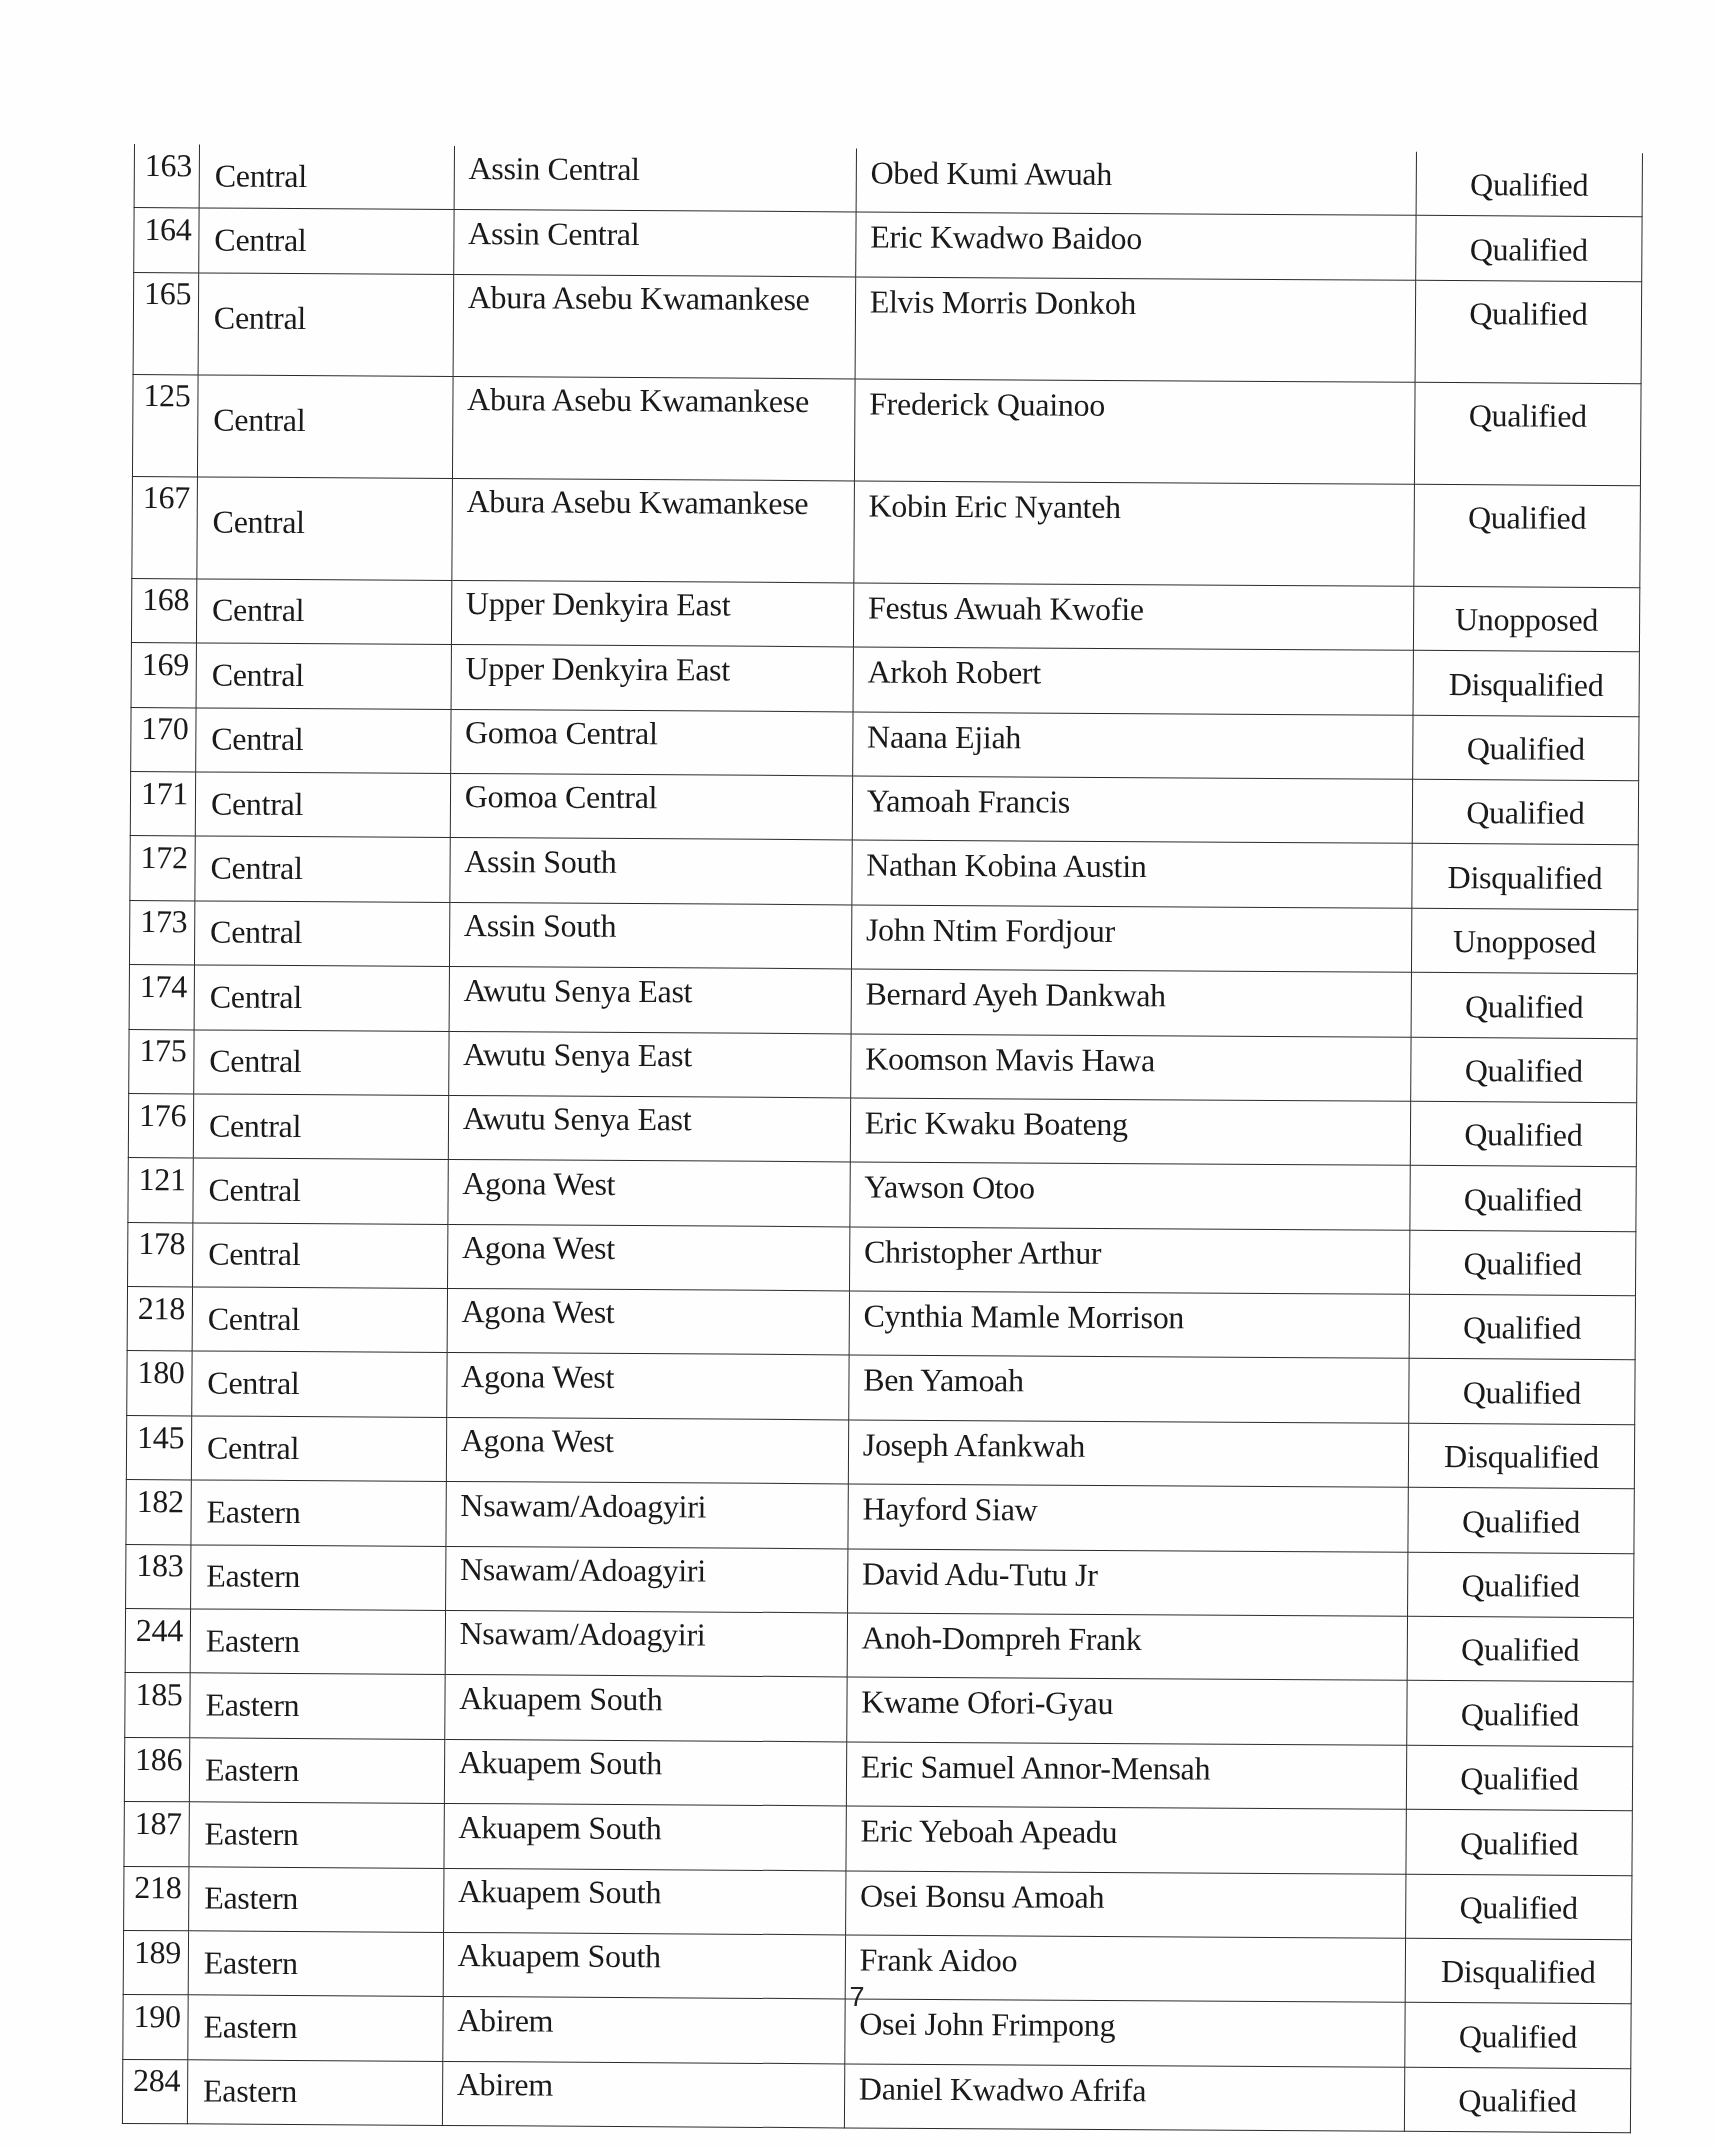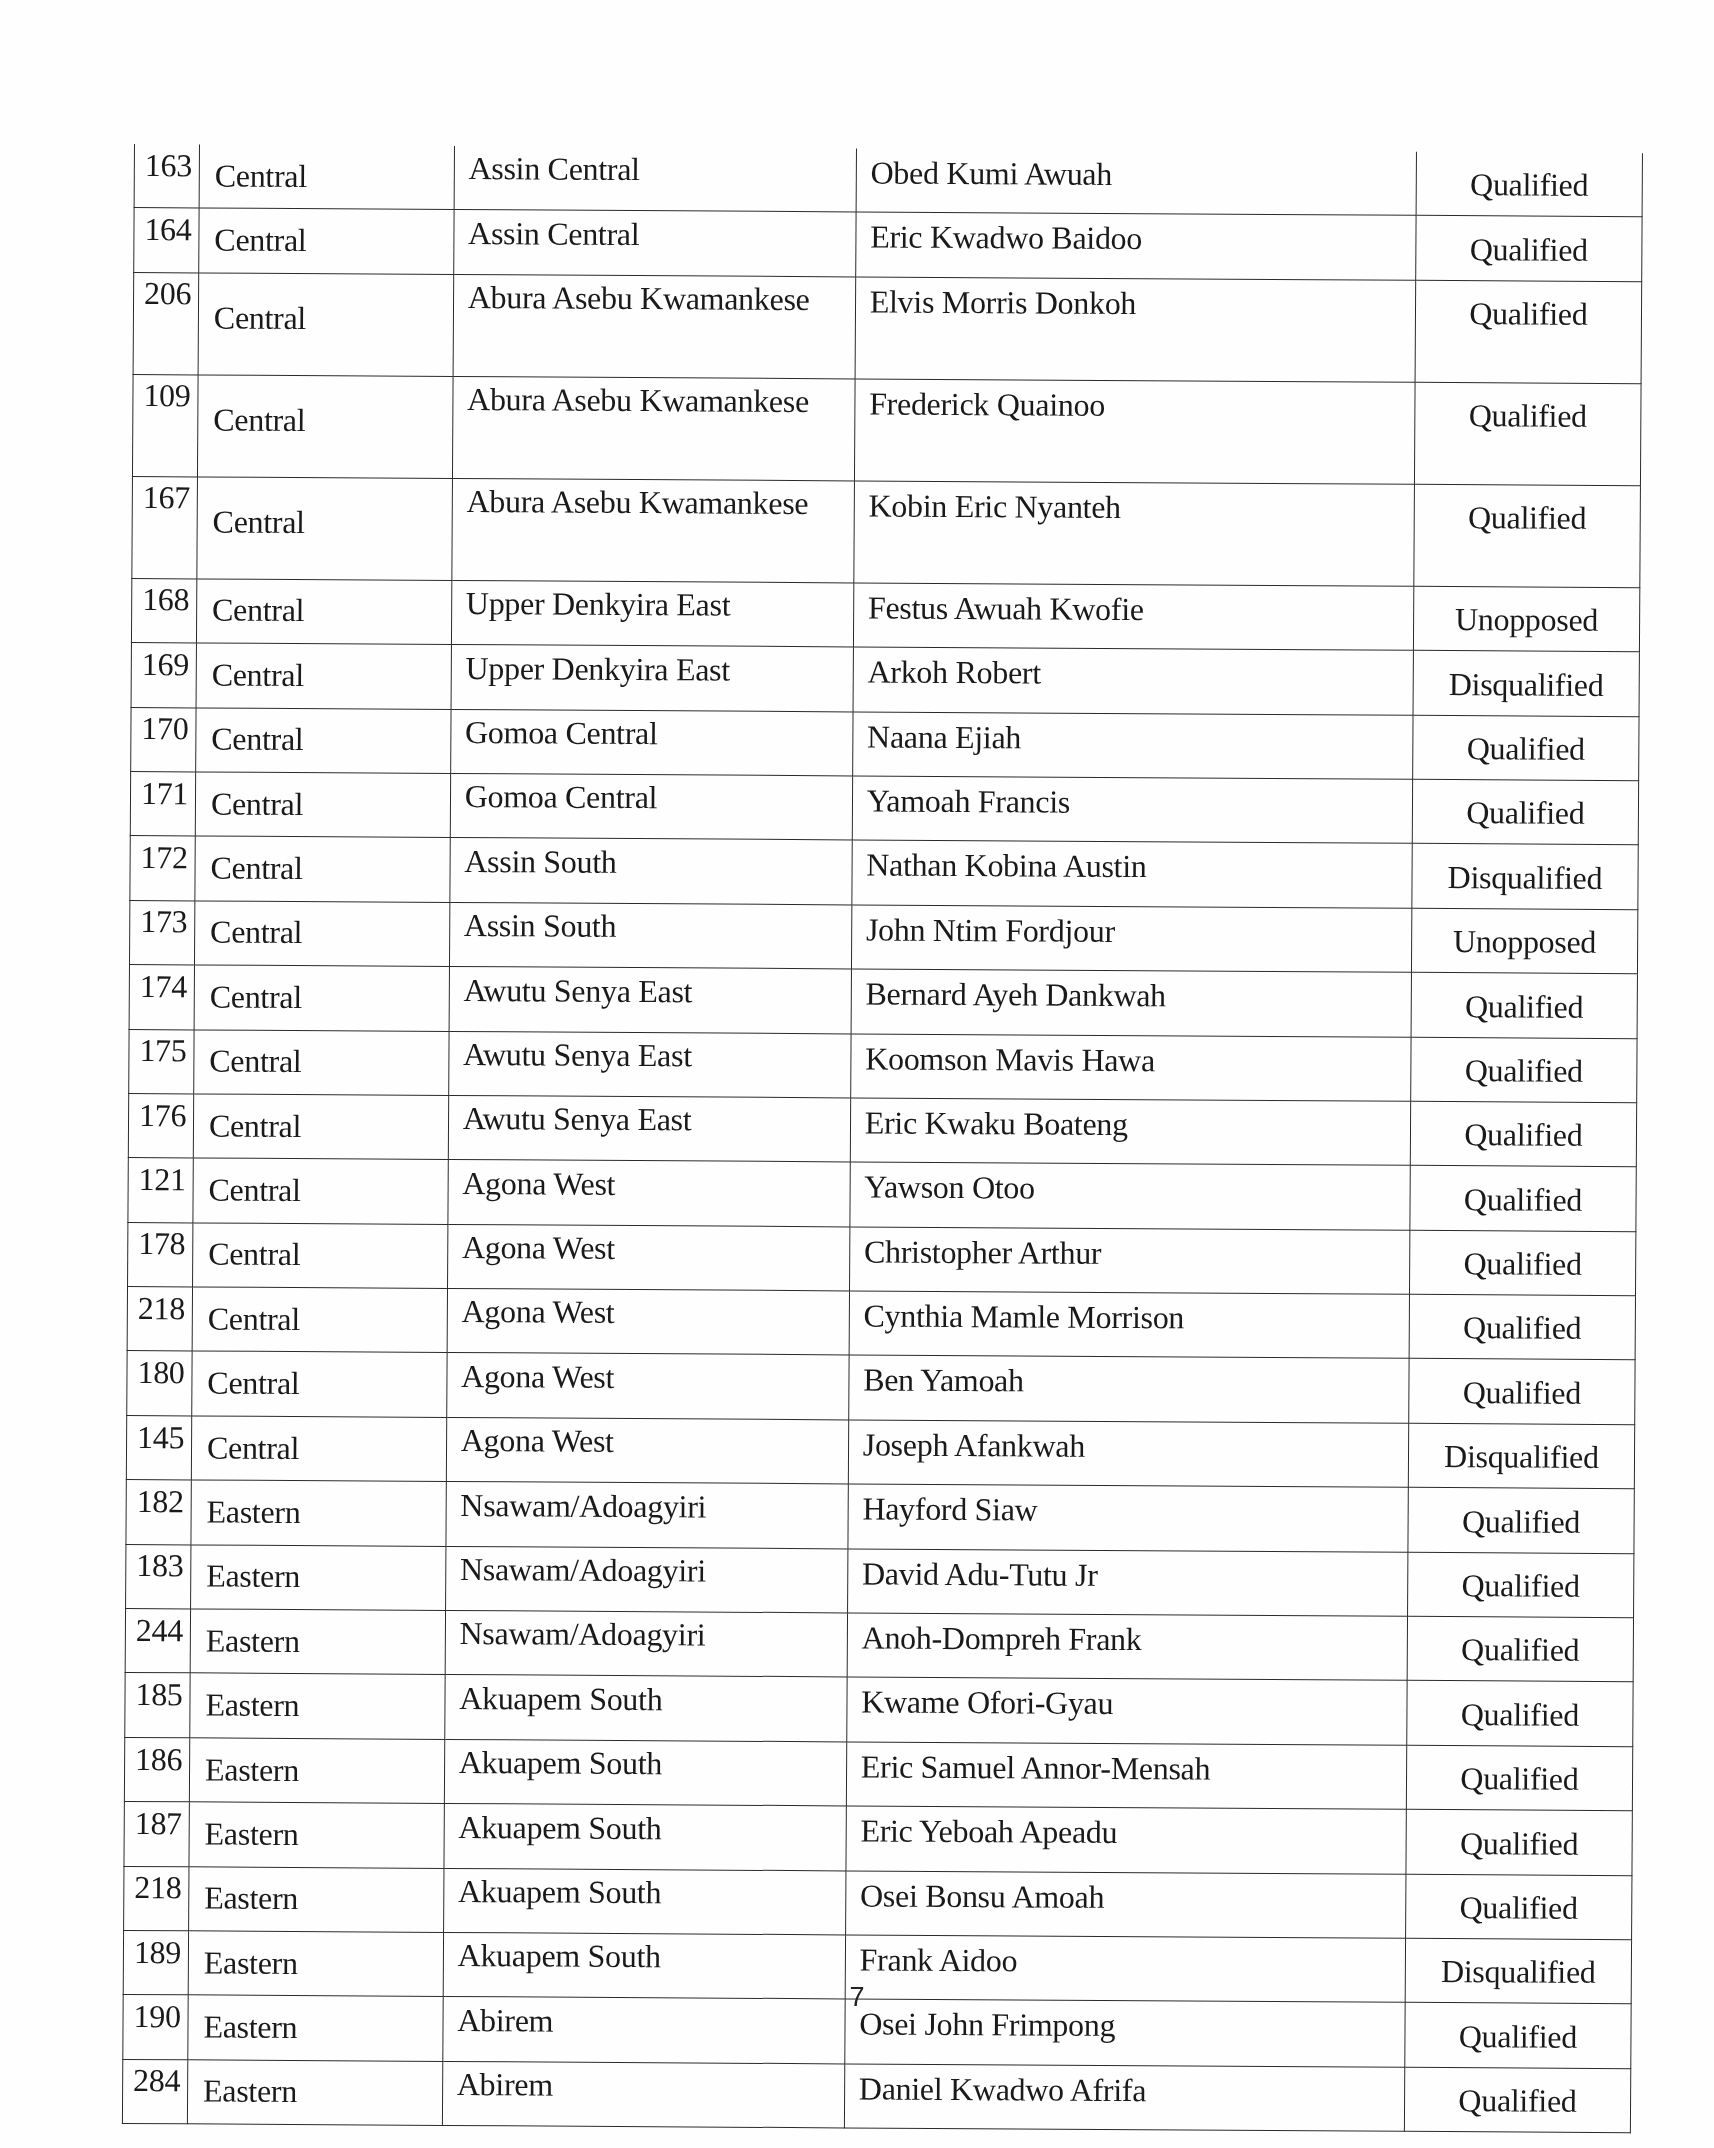--- a/index.html
+++ b/index.html
@@ -83,29 +83,29 @@
 
   <tr class="row-single">
     <td class="c-no">164</td>
     <td class="c-region">Central</td>
     <td class="c-const">Assin Central</td>
     <td class="c-name">Eric Kwadwo Baidoo</td>
     <td class="c-status">Qualified</td>
   </tr>
 
   <tr class="row-double">
-    <td class="c-no">206</td>
+    <td class="c-no">165</td>
     <td class="c-region">Central</td>
     <td class="c-const">Abura Asebu Kwamankese</td>
     <td class="c-name">Elvis Morris Donkoh</td>
     <td class="c-status">Qualified</td>
   </tr>
 
   <tr class="row-double">
-    <td class="c-no">109</td>
+    <td class="c-no">125</td>
     <td class="c-region">Central</td>
     <td class="c-const">Abura Asebu Kwamankese</td>
     <td class="c-name">Frederick Quainoo</td>
     <td class="c-status">Qualified</td>
   </tr>
 
   <tr class="row-double">
     <td class="c-no">167</td>
     <td class="c-region">Central</td>
     <td class="c-const">Abura Asebu Kwamankese</td>

